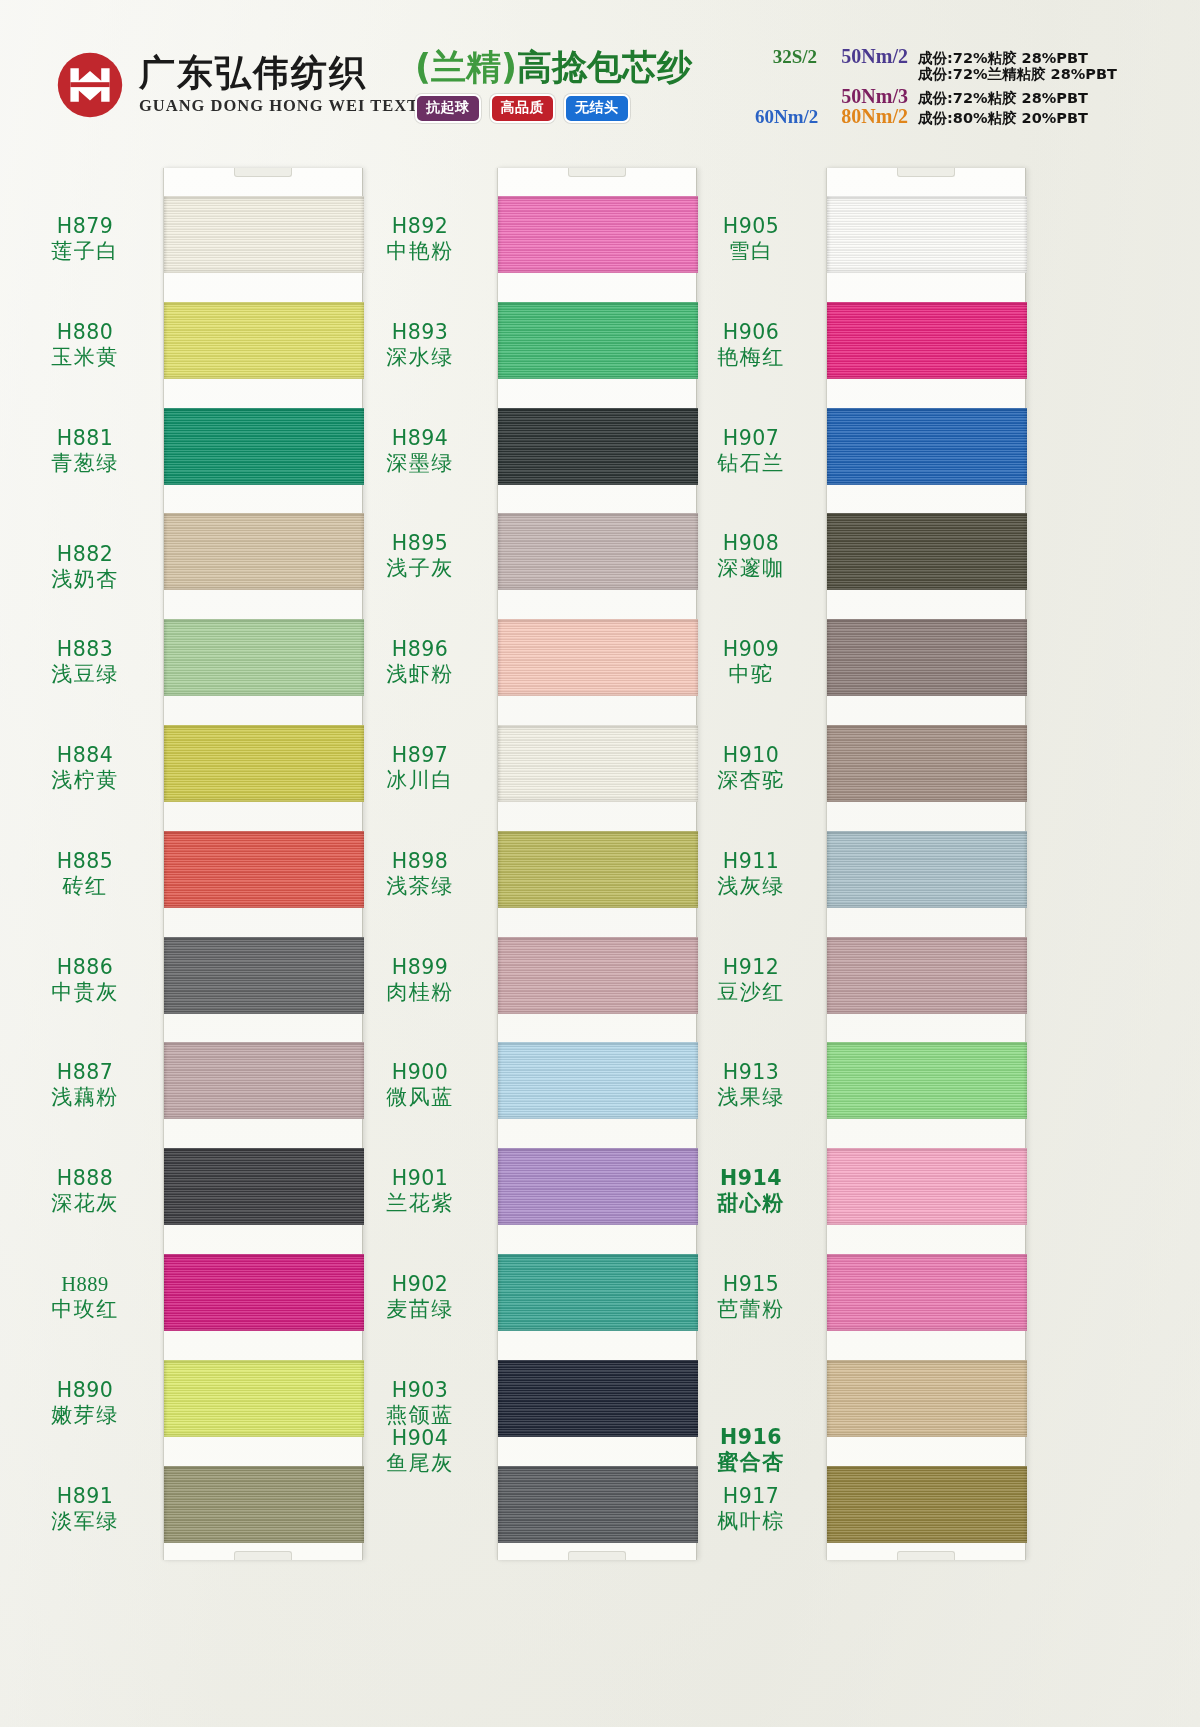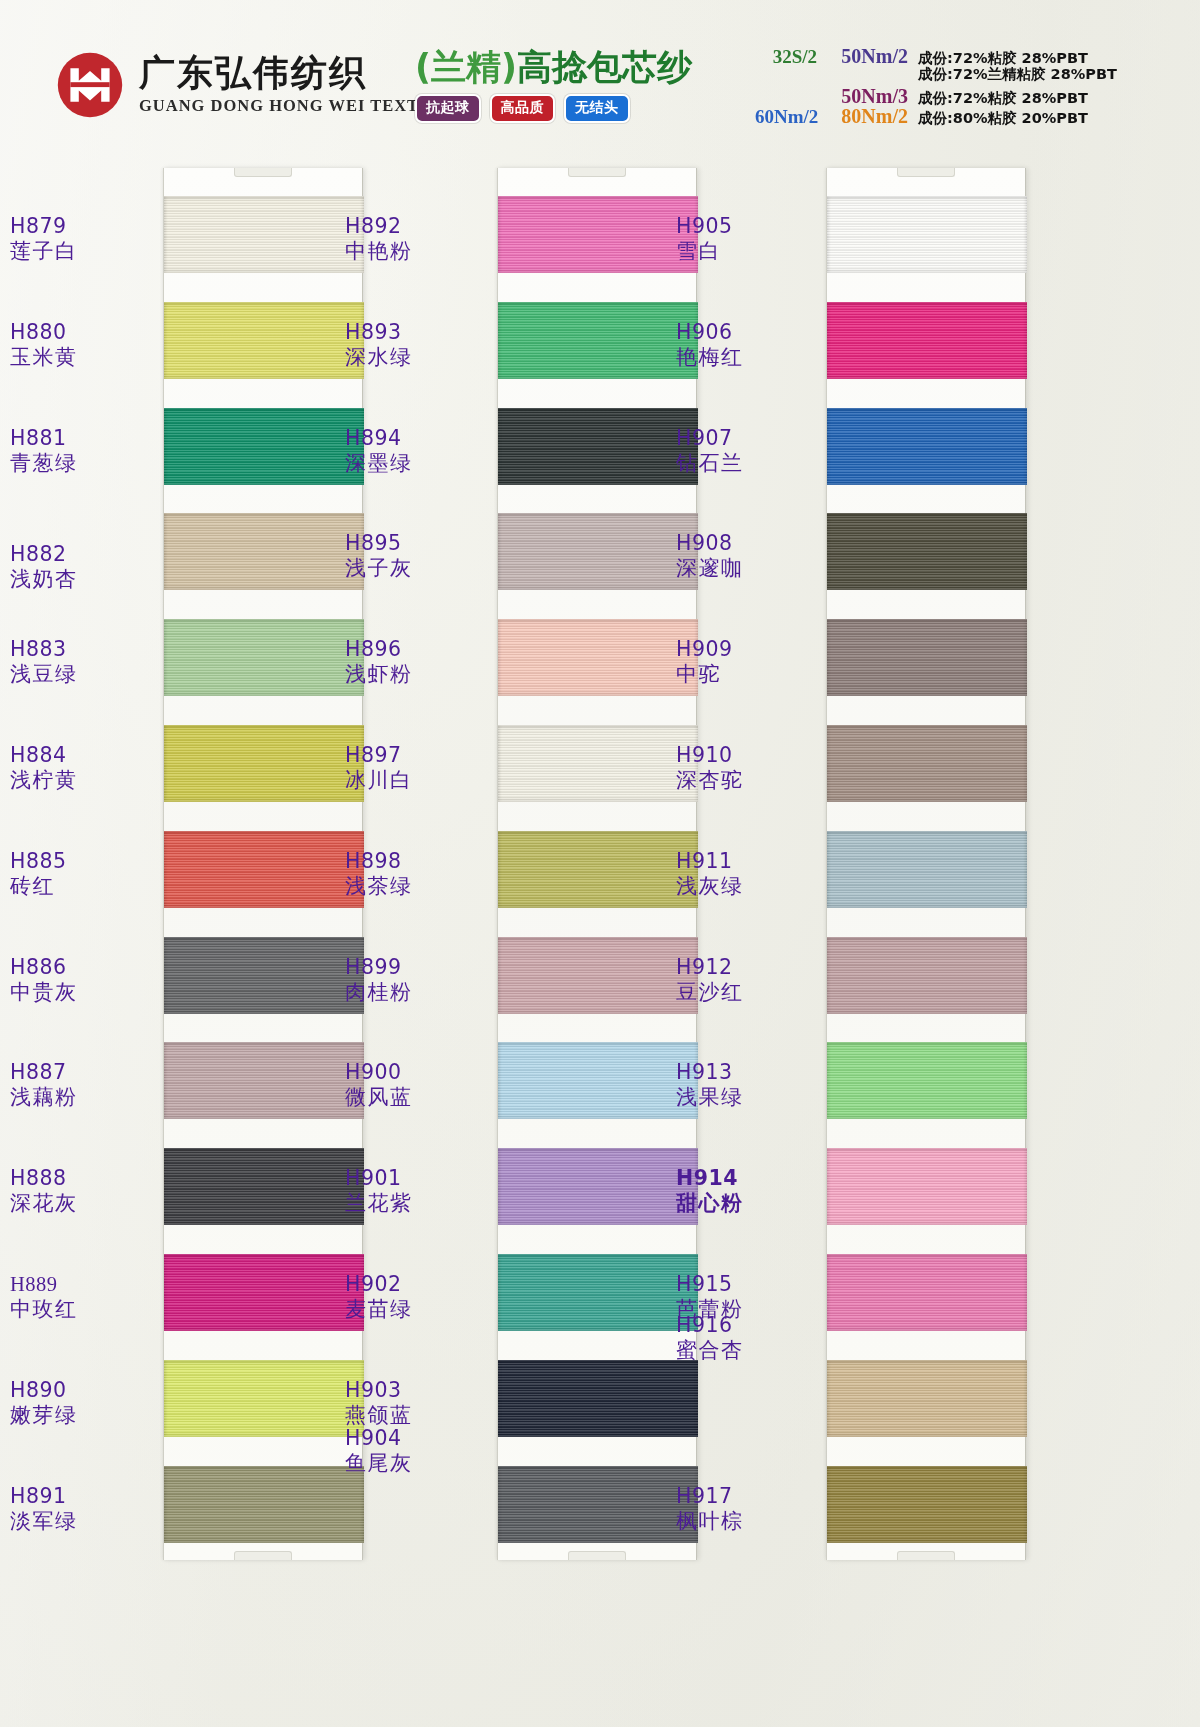--- a/index.html
+++ b/index.html
@@ -85,23 +85,23 @@
   .swatch::after{
     content:""; position:absolute; inset:0;
     background:repeating-linear-gradient(180deg,
       rgba(255,255,255,0.17) 0px, rgba(255,255,255,0.17) 1px,
       rgba(0,0,0,0.08) 1.6px, rgba(0,0,0,0.08) 2.6px);
     pointer-events:none;
   }
 
   
   .label {
-    position:absolute; width:150px; text-align:left;
+    position:absolute; width:150px; text-align:center;
     font-family:"DejaVu Sans","Liberation Sans",sans-serif;
-    color:#4c1d95; line-height:1.22;
+    color:#15803d; line-height:1.22;
   }
   .label .code { font-size:20.5px; letter-spacing:0.5px; }
   .label .name { font-size:21px; letter-spacing:1.5px; }
   .col1-label { left:10px; }
   .col2-label { left:345px; }
   .col3-label { left:676px; }
 </style>
 </head>
 <body>
 
@@ -350,21 +350,21 @@
       <div class="name">浅果绿</div>
     </div>
     <div class="label col3-label" style="top: 1166.2px; font-weight: bold;">
       <div class="code">H914</div>
       <div class="name">甜心粉</div>
     </div>
     <div class="label col3-label" style="top: 1272px;">
       <div class="code">H915</div>
       <div class="name">芭蕾粉</div>
     </div>
-    <div class="label col3-label" style="top: 1313px;">
+    <div class="label col3-label" style="top: 1425px; font-weight: bold;">
       <div class="code">H916</div>
       <div class="name">蜜合杏</div>
     </div>
     <div class="label col3-label" style="top: 1483.6px;">
       <div class="code">H917</div>
       <div class="name">枫叶棕</div>
     </div>
   </div>
 
 </body></html>

